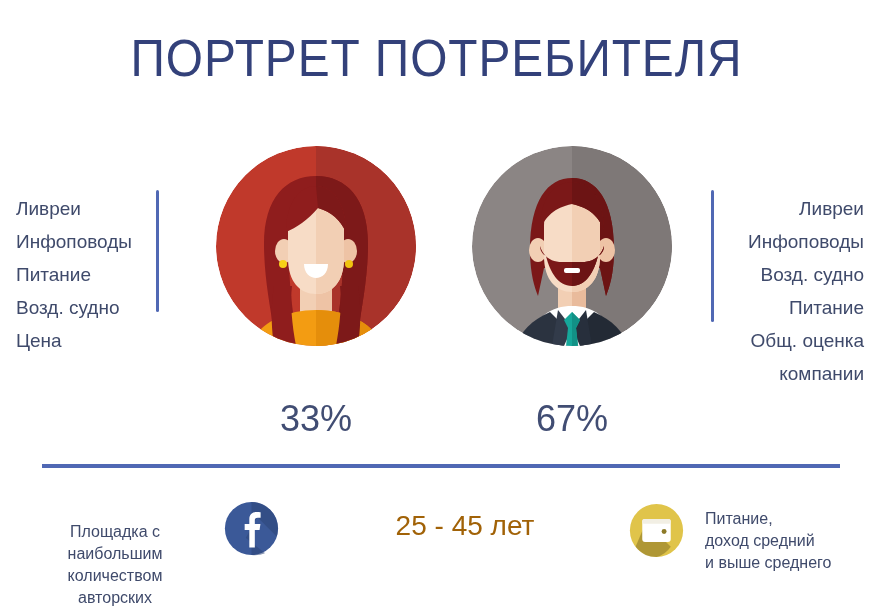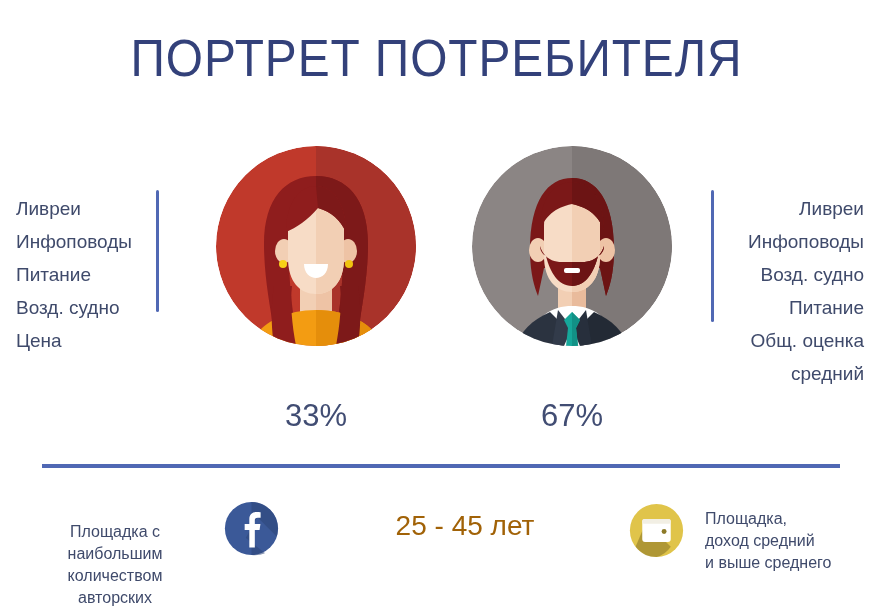--- a/index.html
+++ b/index.html
@@ -76,21 +76,21 @@
     border-radius: 50%;
     overflow: hidden;
   }
   #avatar-female { left: 216px; top: 146px; }
   #avatar-male   { left: 472px; top: 146px; }
   .avatar svg { display: block; width: 200px; height: 200px; }
 
   
   .pct {
     position: absolute;
-    font-size: 31px;
+    font-size: 36px;
     color: #414d73;
     text-align: center;
     width: 160px;
   }
   #pct-female { left: 236px; top: 398px; }
   #pct-male   { left: 492px; top: 398px; }
 
   
   #divider {
     position: absolute;
@@ -151,21 +151,21 @@
   </div>
   <div class="vbar" id="vbar-left"></div>
 
   <div class="vbar" id="vbar-right"></div>
   <div class="attr-list" id="attrs-right">
     <div class="row">Ливреи</div>
     <div class="row">Инфоповоды</div>
     <div class="row">Возд. судно</div>
     <div class="row">Питание</div>
     <div class="row">Общ. оценка</div>
-    <div class="row">средний</div>
+    <div class="row">компании</div>
   </div>
 
   <div class="avatar" id="avatar-female">
     <svg viewBox="0 0 200 200" xmlns="http://www.w3.org/2000/svg">
       <circle cx="100" cy="100" r="100" fill="#c0392b"></circle>
       <path d="M100 0 A100 100 0 0 1 100 200 Z" fill="#a9332a"></path>
       <g>
 
         <path d="M48 98 C48 52 70 30 100 30 C130 30 152 52 152 98
                  C152 130 146 160 142 186 L120 186 C126 150 128 120 126 96
@@ -281,19 +281,19 @@
       <svg viewBox="0 0 60 60" xmlns="http://www.w3.org/2000/svg">
         <circle cx="30" cy="30" r="28" fill="#e0c44a"></circle>
         <path d="M19 21 L45 47 A28 28 0 0 1 30 58 A28 28 0 0 1 8 47 Z" fill="#8d7a28" opacity="0.6"></path>
         <rect x="15" y="18" width="30" height="24" rx="3" fill="#ffffff"></rect>
         <rect x="15" y="18" width="30" height="5" rx="2" fill="#f2efe4"></rect>
         <circle cx="38" cy="31" r="2.6" fill="#8d7a28"></circle>
       </svg>
     </div>
 
     <div class="bottom-text" id="income-caption">
-      <div>Площадка,</div>
+      <div>Питание,</div>
       <div>доход средний</div>
       <div>и выше среднего</div>
     </div>
 
   </div>
 </div>
 
 </body></html>

